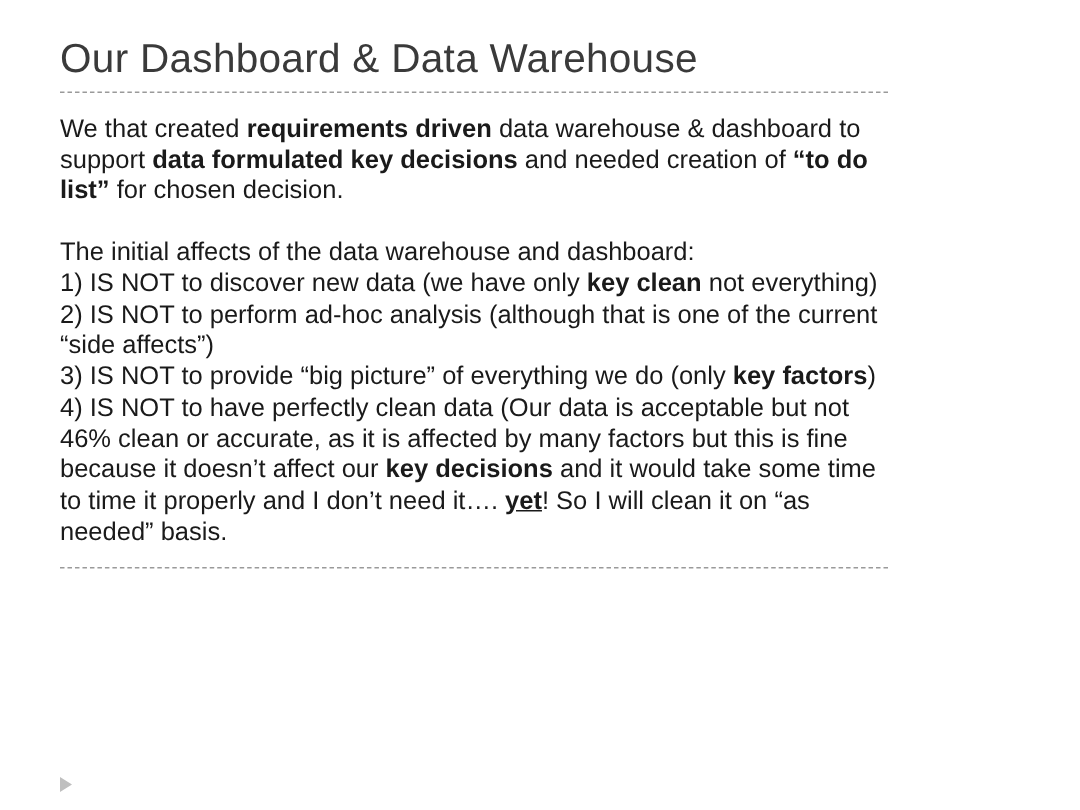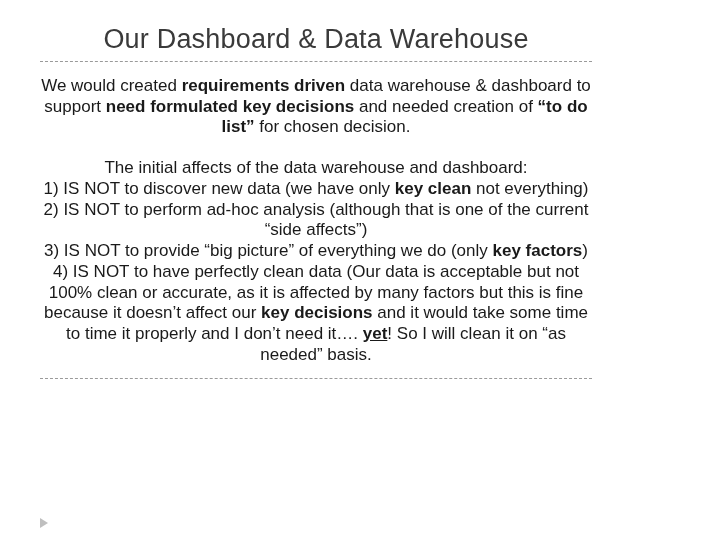--- a/index.html
+++ b/index.html
@@ -10,21 +10,20 @@
     background: #fff;
     font-family: Arial, Helvetica, sans-serif;
     color: #222;
   }
   .slide {
     box-sizing: border-box;
     width: 632px;
     height: 540px;
     padding: 24px 40px 20px 40px;
     position: relative;
-    text-align: center;
   }
   .title {
     font-size: 27px;
     color: #3a3a3a;
     margin: 0 0 6px 0;
     font-weight: 400;
     letter-spacing: 0.2px;
   }
   .dash {
     border: none;
@@ -64,29 +63,29 @@
 <body>
 
 <div class="slide">
 
   <h1 class="title">Our Dashboard &amp; Data Warehouse</h1>
   <hr class="dash">
 
   <div class="body">
 
     <p class="para">
-      <span>We would created </span><b>requirements driven</b><span> data warehouse &amp; dashboard to support </span><b>need formulated key decisions</b><span> and needed creation of </span><b>“to do list”</b><span> for chosen decision.</span>
+      <span>We that created </span><b>requirements driven</b><span> data warehouse &amp; dashboard to support </span><b>data formulated key decisions</b><span> and needed creation of </span><b>“to do list”</b><span> for chosen decision.</span>
     </p>
 
     <p class="para2">
       <span>The initial affects of the data warehouse and dashboard:</span><br>
       <span>1) IS NOT to discover new data (we have only </span><b>key clean</b><span> not everything)</span><br>
       <span>2) IS NOT to perform ad-hoc analysis (although that is one of the current “side affects”)</span><br>
       <span>3) IS NOT to provide “big picture” of everything we do (only </span><b>key factors</b><span>)</span><br>
-      <span>4) IS NOT to have perfectly clean data (Our data is acceptable but not 100% clean or accurate, as it is affected by many factors but this is fine because it doesn’t affect our </span><b>key decisions</b><span> and it would take some time to time it properly and I don’t need it…. </span><b><u>yet</u></b><span>! So I will clean it on “as needed” basis.</span>
+      <span>4) IS NOT to have perfectly clean data (Our data is acceptable but not 46% clean or accurate, as it is affected by many factors but this is fine because it doesn’t affect our </span><b>key decisions</b><span> and it would take some time to time it properly and I don’t need it…. </span><b><u>yet</u></b><span>! So I will clean it on “as needed” basis.</span>
     </p>
 
   </div>
 
   <hr class="dash-bottom">
   <div class="arrow"></div>
 
 </div>
 
 </body></html>

